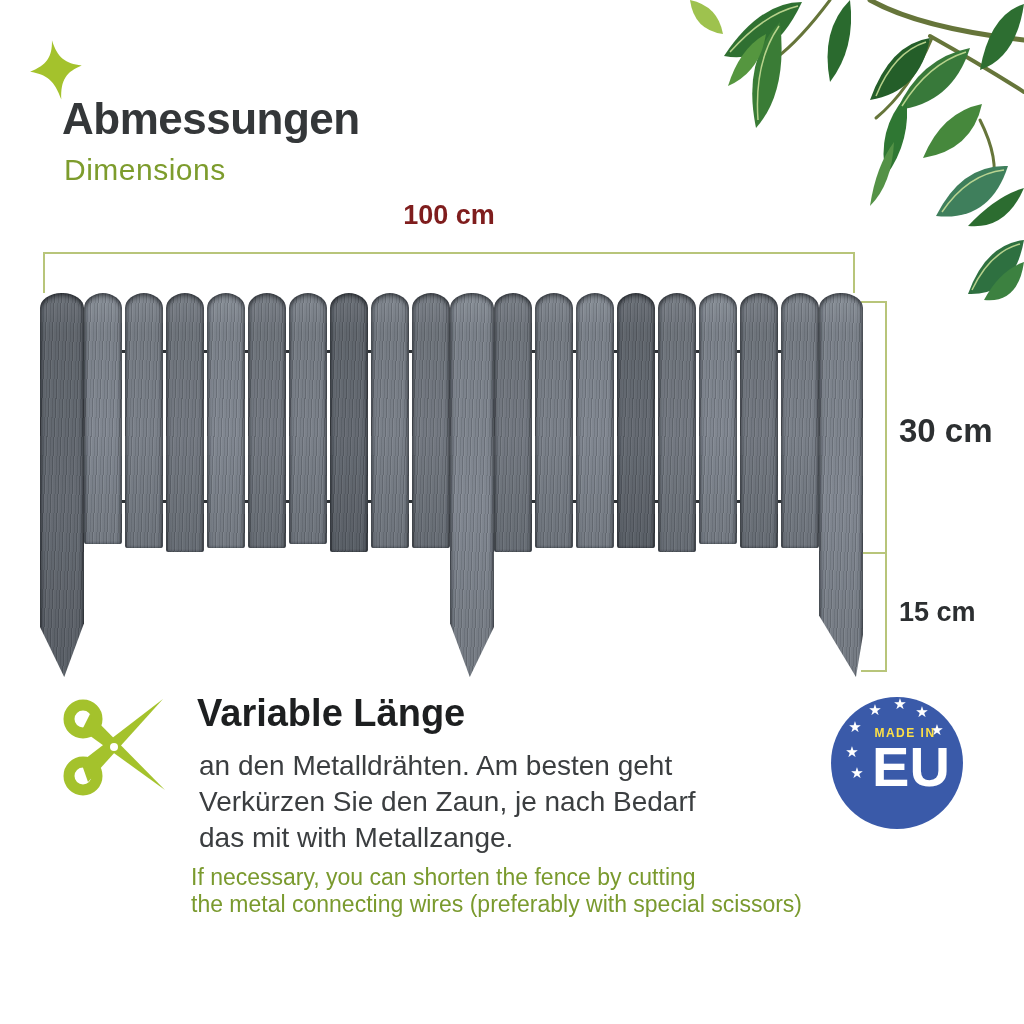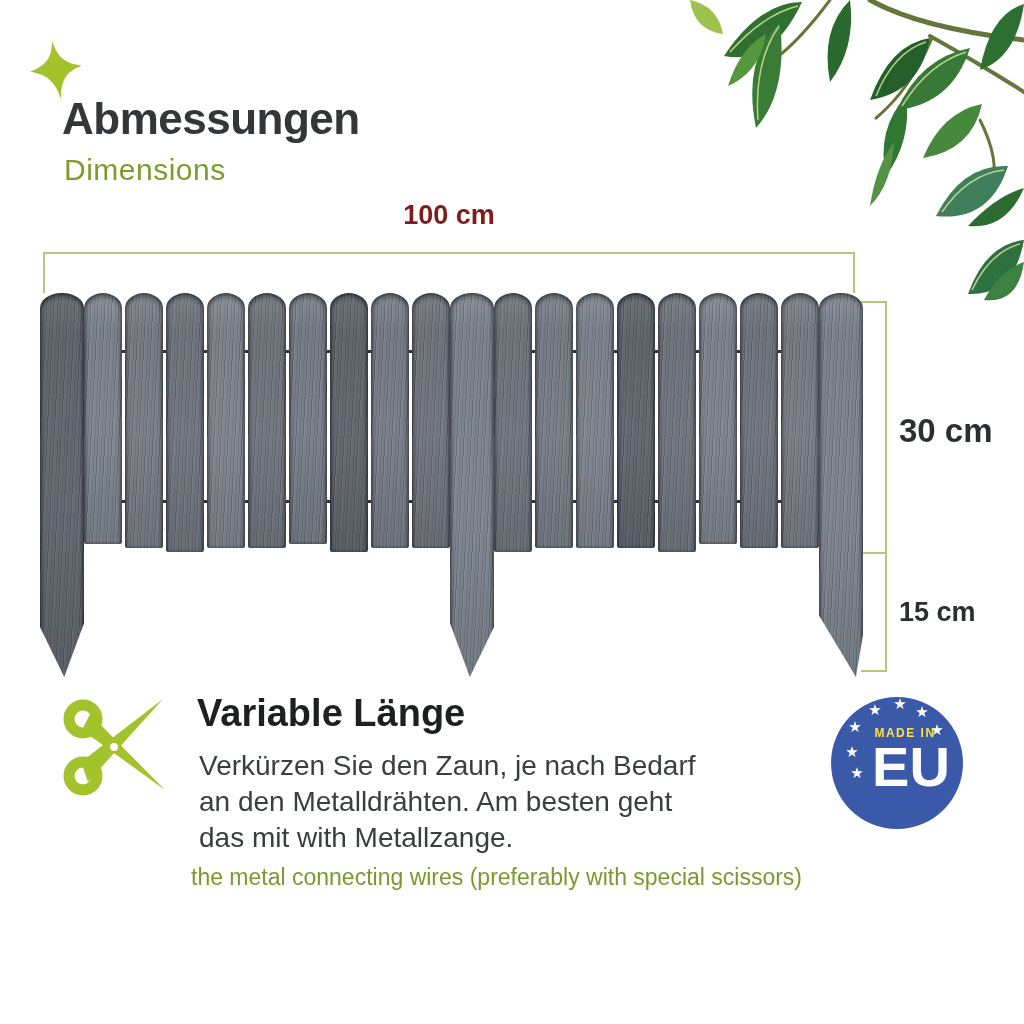--- a/index.html
+++ b/index.html
@@ -162,25 +162,26 @@
 
 <svg id="scissors" class="abs" width="115" height="112" viewBox="0 0 115 112">
   <path d="M27,40 L35,24 L110,100 Z" fill="#a4c22c"></path>
   <path d="M26,72 L33,92 L108,9 Z" fill="#a4c22c"></path>
   <circle cx="28" cy="29" r="14" fill="none" stroke="#a4c22c" stroke-width="11"></circle>
   <circle cx="28" cy="86" r="14" fill="none" stroke="#a4c22c" stroke-width="11"></circle>
   <circle cx="59" cy="57" r="4" fill="#ffffff"></circle>
 </svg>
 <div id="feature-title" class="abs">Variable Länge</div>
 <div id="feature-body" class="abs">
+  <div>an den Metalldrähten. Am besten geht</div>
   <div>Verkürzen Sie den Zaun, je nach Bedarf</div>
-  <div>an den Metalldrähten. Am besten geht</div>
   <div>das mit with Metallzange.</div>
 </div>
 <div id="feature-note" class="abs">
+  <div>If necessary, you can shorten the fence by cutting</div>
   <div>the metal connecting wires (preferably with special scissors)</div>
 </div>
 
 <div id="badge" class="abs">
   <span class="eu-star st1">★</span>
   <span class="eu-star st2">★</span>
   <span class="eu-star st3">★</span>
   <span class="eu-star st4">★</span>
   <span class="eu-star st5">★</span>
   <span class="eu-star st6">★</span>

